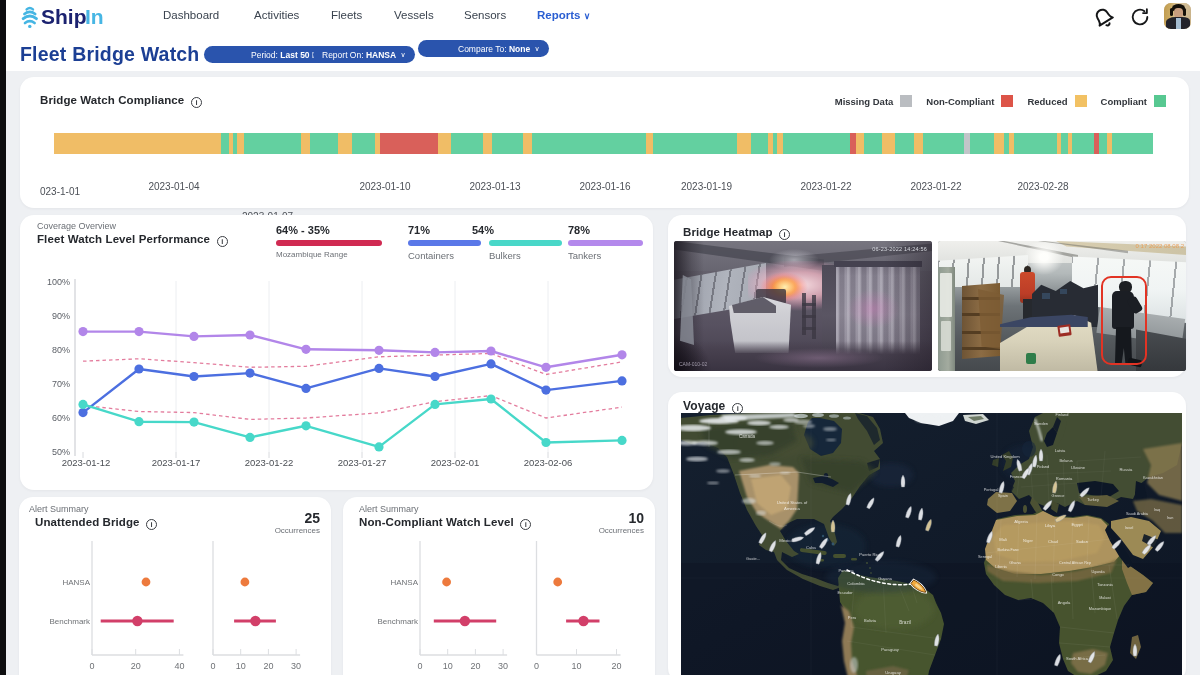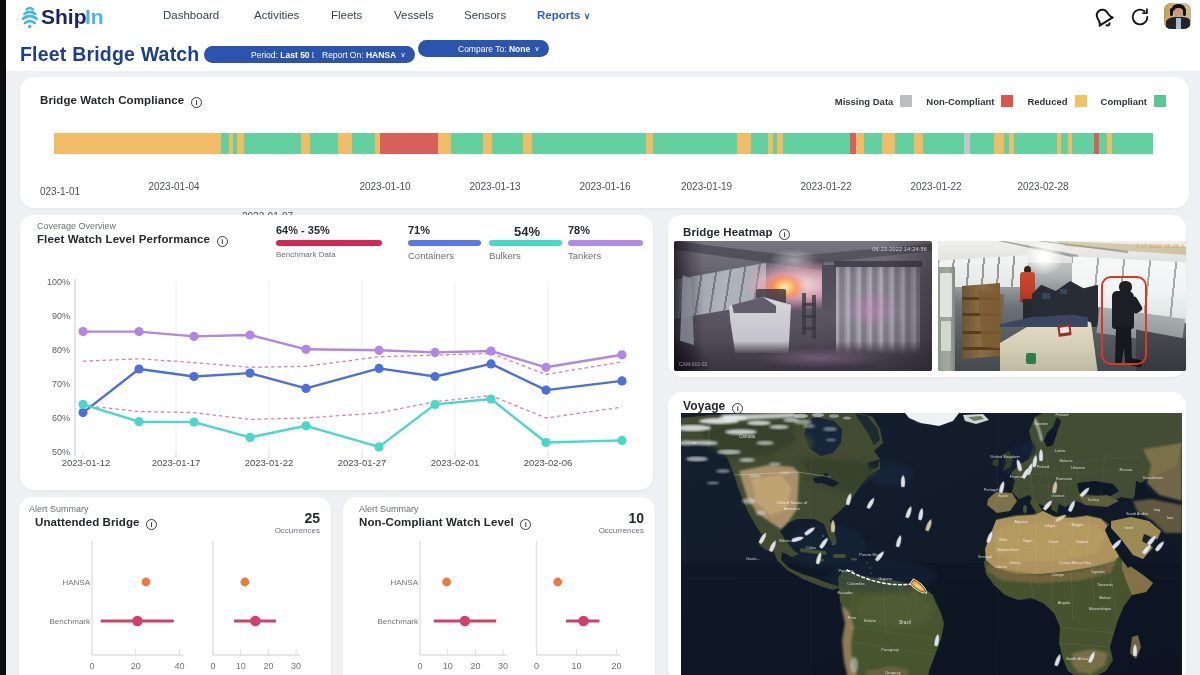--- a/index.html
+++ b/index.html
@@ -132,25 +132,25 @@
       <span style="position:absolute;left:881px;top:0;width:70px;text-align:center;">2023-01-22</span>
       <span style="position:absolute;left:988px;top:0;width:70px;text-align:center;">2023-02-28</span>
     </div>
 </div>
 
 <div class="card" style="left:20px;top:215px;width:633px;height:275px;">
     <div class="abs csub" style="left:17px;top:6px;">Coverage Overview</div>
     <div class="abs ctitle" style="left:17px;top:18px;">Fleet Watch Level Performance &nbsp;<span class="info">i</span></div>
     <div class="abs" style="left:256px;top:9px;font-size:11px;font-weight:bold;color:#26292e;">64% - 35%</div>
     <div class="abs" style="left:256px;top:25px;width:106px;height:6px;border-radius:3px;background:#d02a52;"></div>
-    <div class="abs" style="left:256px;top:35px;font-size:8px;color:#6c7076;">Benchmark Data</div>
+    <div class="abs" style="left:256px;top:35px;font-size:8px;color:#6c7076;">Mozambique Range</div>
     <div class="abs" style="left:388px;top:9px;font-size:11px;font-weight:bold;color:#26292e;">71%</div>
     <div class="abs" style="left:388px;top:25px;width:73px;height:6px;border-radius:3px;background:#5a78e8;"></div>
     <div class="abs" style="left:388px;top:35px;font-size:9.5px;color:#6c7076;">Containers</div>
-    <div class="abs" style="left:494px;top:9px;font-size:13px;font-weight:bold;color:#26292e;">54%</div>
+    <div class="abs" style="left:452px;top:9px;font-size:11px;font-weight:bold;color:#26292e;">54%</div>
     <div class="abs" style="left:469px;top:25px;width:73px;height:6px;border-radius:3px;background:#49d7c8;"></div>
     <div class="abs" style="left:469px;top:35px;font-size:9.5px;color:#6c7076;">Bulkers</div>
     <div class="abs" style="left:548px;top:9px;font-size:11px;font-weight:bold;color:#26292e;">78%</div>
     <div class="abs" style="left:548px;top:25px;width:75px;height:6px;border-radius:3px;background:#b489ec;"></div>
     <div class="abs" style="left:548px;top:35px;font-size:9.5px;color:#6c7076;">Tankers</div>
     <svg width="633" height="275" viewBox="0 0 633 275" style="position:absolute;left:0;top:0;">
       <text x="50" y="70" font-size="9" fill="#5a5e65" text-anchor="end">100%</text>
       <text x="50" y="104" font-size="9" fill="#5a5e65" text-anchor="end">90%</text>
       <text x="50" y="138" font-size="9" fill="#5a5e65" text-anchor="end">80%</text>
       <text x="50" y="172" font-size="9" fill="#5a5e65" text-anchor="end">70%</text>

